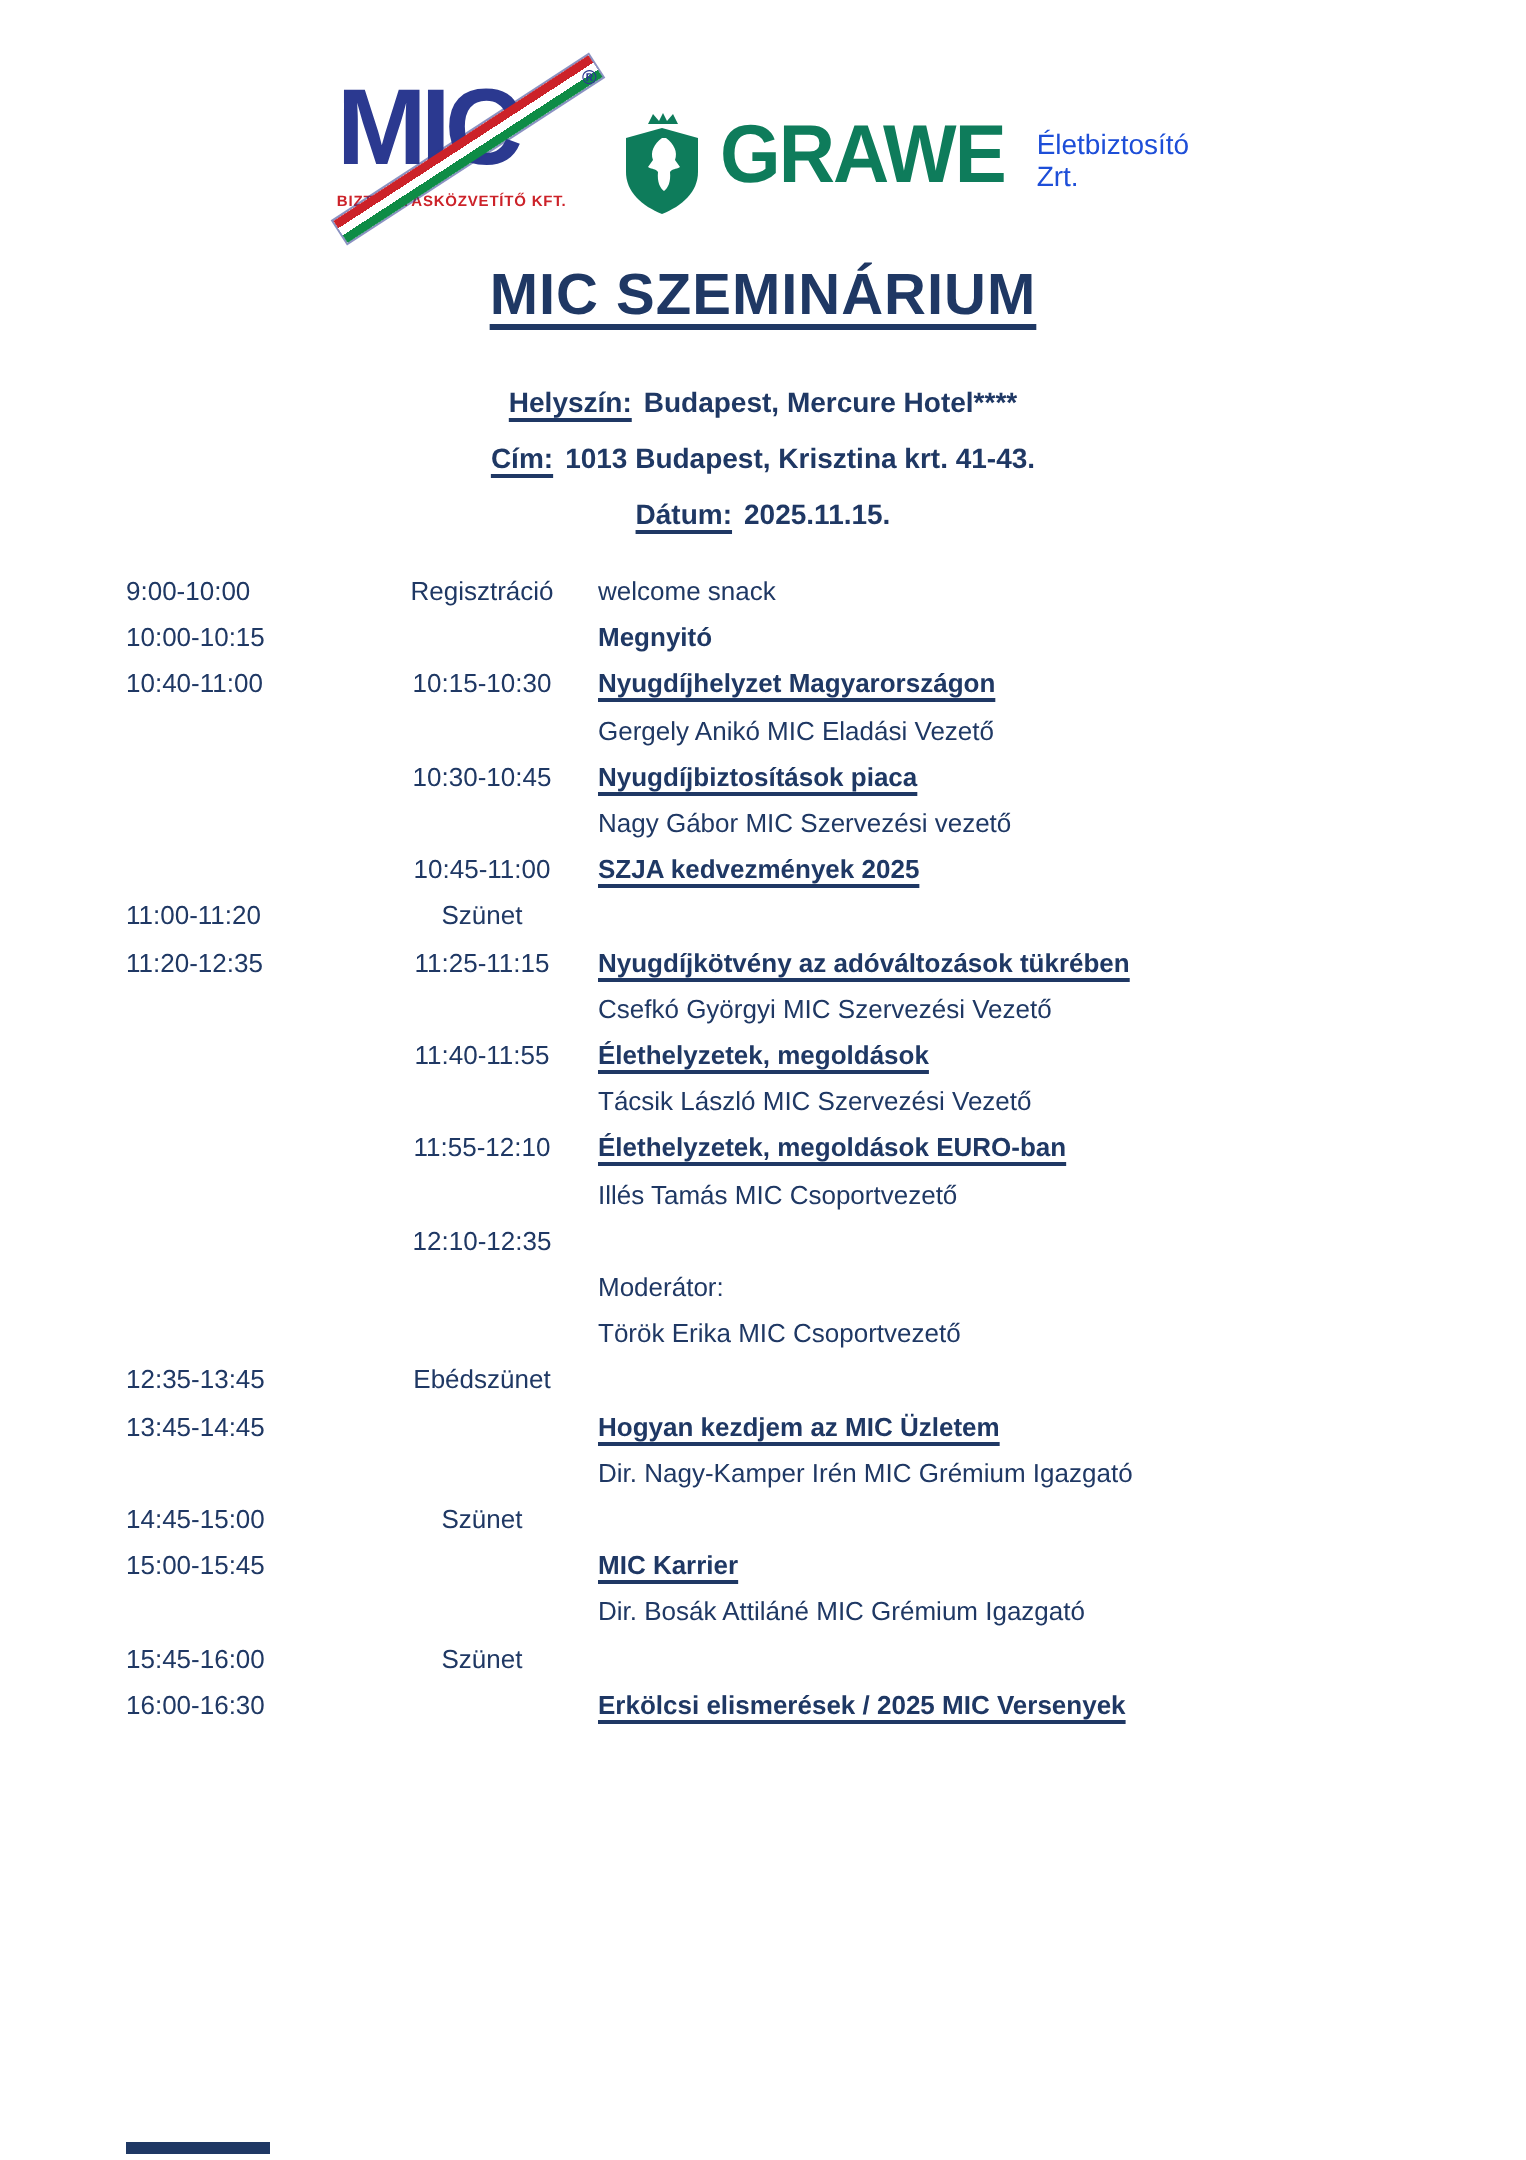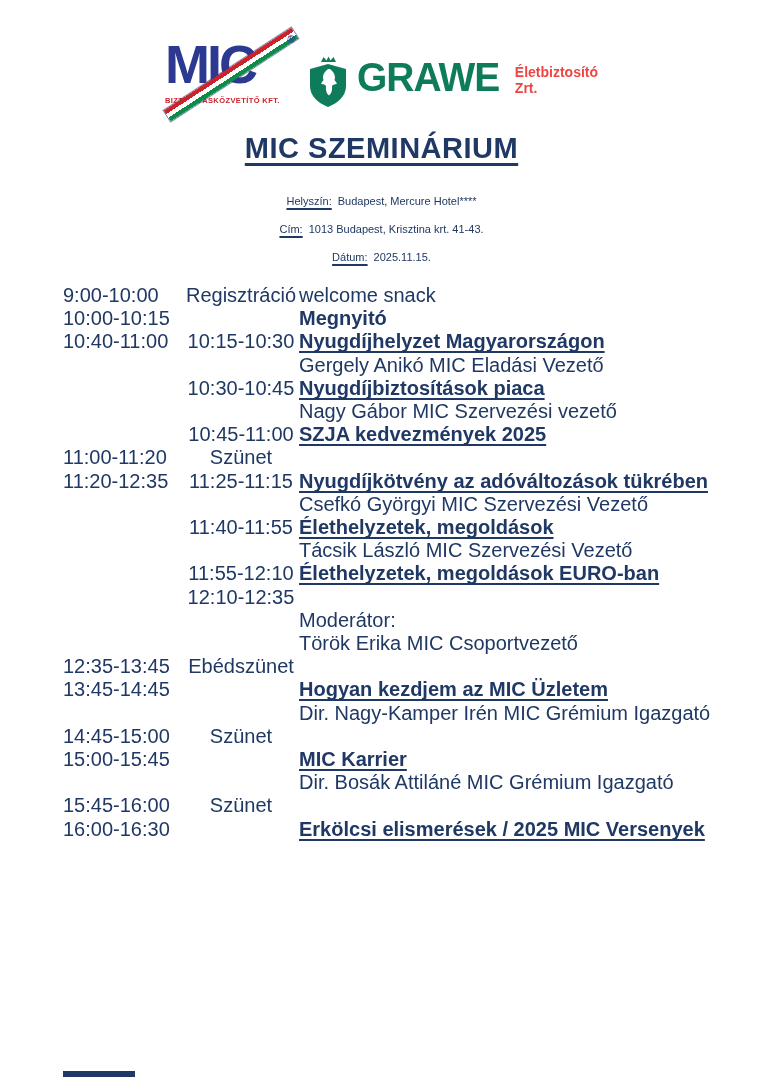--- a/index.html
+++ b/index.html
@@ -23,41 +23,41 @@
     transform:rotate(-33deg); box-shadow:0 0 0 1px rgba(43,57,144,.55);
   }
   .mic-sub { margin-top:6px; font-size:7.5px; font-weight:bold; color:#cc2229; letter-spacing:0.4px; white-space:nowrap; }
 
   .grawe-logo { display:flex; align-items:flex-start; gap:8px; margin-top:16px; }
   .grawe-shield { flex:0 0 auto; }
   .grawe-word {
     font-size:41px; font-weight:900; color:#0e7c5b; line-height:1.05; letter-spacing:-1px;
     transform:scaleX(0.95); transform-origin:left;
   }
-  .grawe-sub { color:#ef4444; font-size:14px; font-weight:bold; line-height:1.12; margin-top:9px; }
+  .grawe-sub { color:#1d4ed8; font-size:14px; font-weight:normal; line-height:1.12; margin-top:9px; }
 
   
   .doc-title {
     margin:14px 0 0; text-align:center; font-size:29px; font-weight:800; letter-spacing:0.5px;
     color:#1f3864;
   }
   .doc-title .u {
     text-decoration:underline; text-decoration-thickness:2.5px;
     text-underline-offset:5px; text-decoration-skip-ink:none;
   }
-  .info { margin-top:22px; text-align:center; font-size:11px; font-weight:normal; }
+  .info { margin-top:22px; text-align:center; font-size:14px; font-weight:bold; }
   .info-line { line-height:28px; }
   .info-label {
     text-decoration:underline; text-decoration-thickness:1.8px;
     text-underline-offset:3px; text-decoration-skip-ink:none;
   }
   .info-value { margin-left:6px; }
 
   
-  .sched { margin:13px 40px 0 63px; font-size:20px; }
+  .sched { margin:13px 40px 0 63px; font-size:13px; }
   .srow { display:grid; grid-template-columns:120px 116px 1fr; line-height:23.2px; }
   .c1 { text-align:left; }
   .c2 { text-align:center; }
   .c3 { text-align:left; }
   .b  { font-weight:normal; }
   .t-plain { font-weight:normal; text-decoration:none; }
   .t-bold  { font-weight:bold; }
   .t-session {
     font-weight:bold; text-decoration:underline; text-decoration-thickness:1.5px;
     text-underline-offset:3px; text-decoration-skip-ink:none;
@@ -176,20 +176,25 @@
   <div class="srow">
         <div class="c1"></div>
         <div class="c2"></div>
         <div class="c3 t-plain">Tácsik László MIC Szervezési Vezető</div>
       </div>
     <div class="srow">
       <div class="c1"></div>
       <div class="c2">11:55-12:10</div>
       <div class="c3 t-session">Élethelyzetek, megoldások EURO-ban</div>
     </div>
+  <div class="srow">
+        <div class="c1"></div>
+        <div class="c2"></div>
+        <div class="c3 t-plain">Illés Tamás MIC Csoportvezető</div>
+      </div>
     <div class="srow">
       <div class="c1"></div>
       <div class="c2">12:10-12:35</div>
     </div>
   <div class="srow">
         <div class="c1"></div>
         <div class="c2"></div>
         <div class="c3 t-plain">Moderátor:</div>
       </div>
       <div class="srow">

